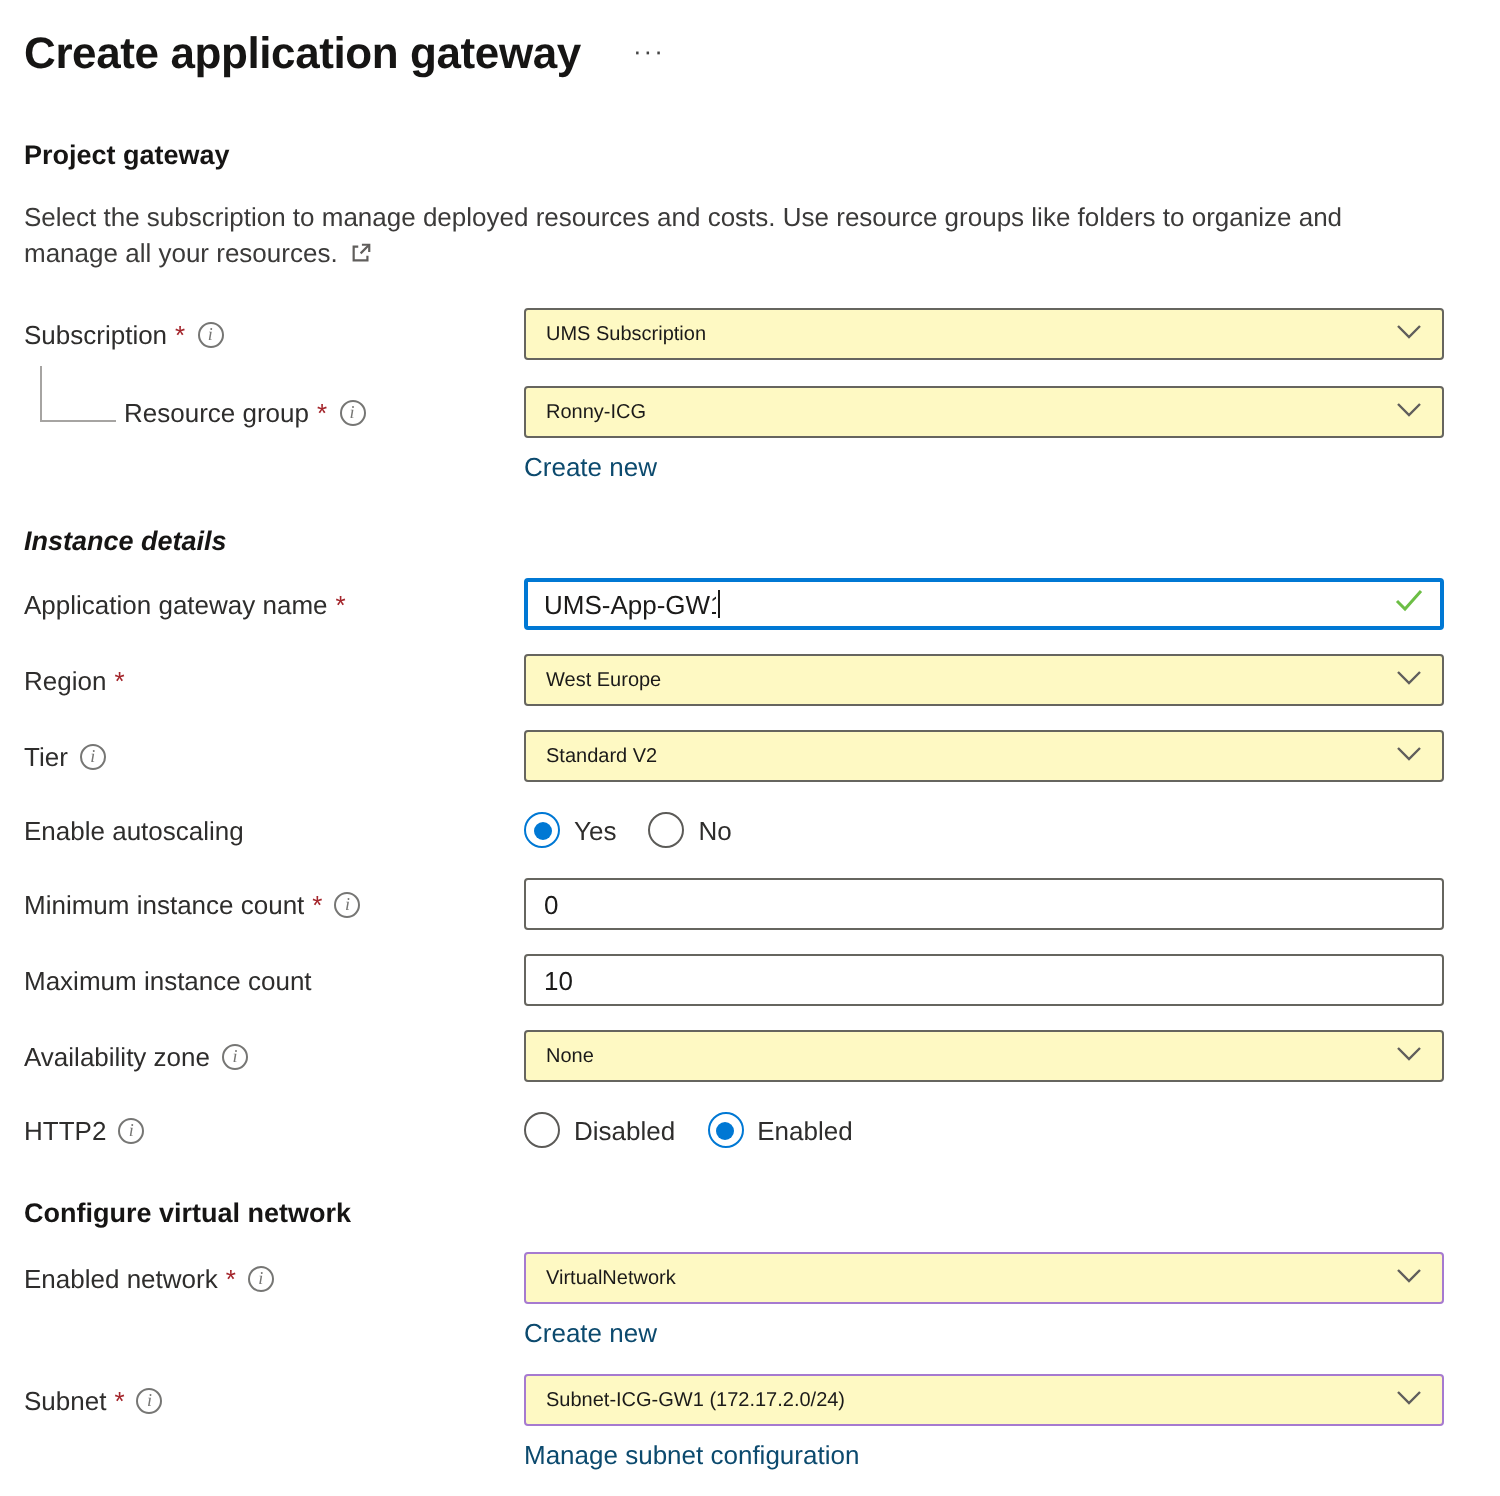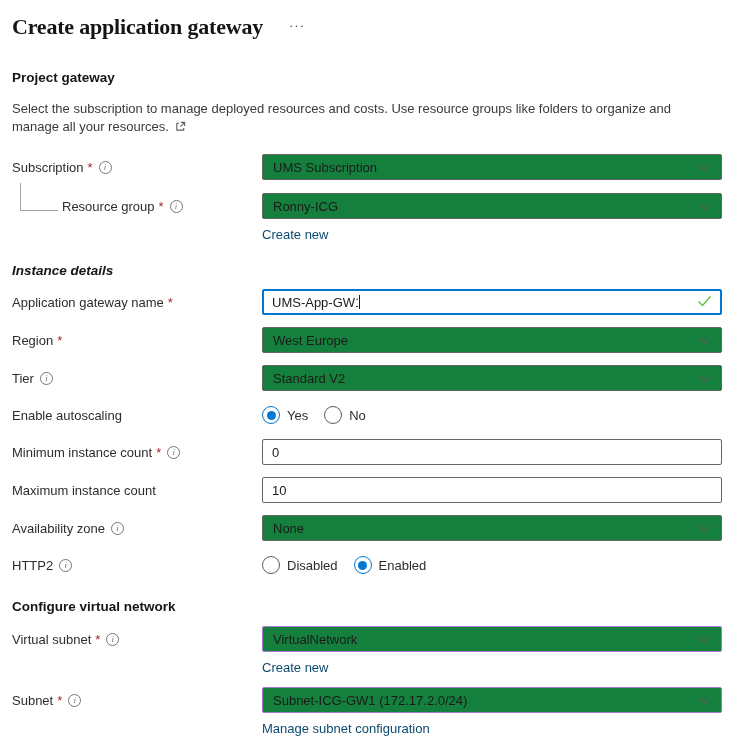--- a/index.html
+++ b/index.html
@@ -4,21 +4,21 @@
 <style>
   * { box-sizing: border-box; }
   html,body { margin:0; padding:0; }
   body {
     width:750px; height:748px; background:#ffffff; overflow:hidden;
     font-family:"Liberation Sans", sans-serif; color:#1b1a19;
   }
   .page { padding:14px 0 0 12px; width:738px; }
 
   
-  .title-row { display:flex; align-items:center; height:26px;font-family:Liberation Serif, serif; }
+  .title-row { display:flex; align-items:center; height:26px; }
   .page-title { font-size:22px; font-weight:700; color:#161514; letter-spacing:-0.2px; }
   .more-btn { margin-left:26px; margin-bottom:3px; font-size:13px; color:#444; letter-spacing:1px;
               cursor:pointer; line-height:1; }
 
   
   .section-heading { font-size:13.5px; font-weight:700; color:#161514; height:16px; line-height:16px; }
   .h-project { margin-top:30px; }
   .h-instance { margin-top:20px;font-style:italic; }
   .h-vnet { margin-top:22px; }
 
@@ -36,23 +36,23 @@
   .info-icon { width:13px; height:13px; min-width:13px; border:1px solid #767674; border-radius:50%;
                color:#767674; font-size:9px; line-height:11px; text-align:center; margin-left:6px;
                font-family:"Liberation Serif", serif; font-style:italic; }
 
   
   .connector { position:absolute; left:8px; top:-16px; width:38px; height:28px;
                border-left:1px solid #a6a4a2; border-bottom:1px solid #a6a4a2; }
   .indent-label { padding-left:50px; }
 
   
-  .dropdown { height:26px; border:1px solid #66655f; border-radius:2px; background:#15803d;
+  .dropdown { height:26px; border:1px solid #66655f; border-radius:2px; background:#fef9c3;
               display:flex; align-items:center; justify-content:space-between;
-              padding:0 10px; font-size:13px; color:#1b1a19; cursor:pointer; }
+              padding:0 10px; font-size:10px; color:#1b1a19; cursor:pointer; }
   .dropdown.changed { border-color:#a67ad0; }
   .text-input { width:100%; height:26px; border:1px solid #66655f; border-radius:2px;
                 padding:0 9px; font-size:13px; font-family:inherit; color:#1b1a19; background:#fff; }
   .focus-wrap { height:26px; border:2px solid #0078d4; border-radius:2px; background:#fff;
                 display:flex; align-items:center; padding:0 8px; }
   .focus-wrap input { border:none; outline:none; flex:1; font-size:13px; font-family:inherit;
                       color:#1b1a19; padding:0; background:transparent; }
   .caret { width:1px; height:14px; background:#1b1a19; margin-left:1px; }
 
   .link { color:#0c4a6e; font-size:13px; cursor:pointer; display:inline-block; height:16px; line-height:16px; }
@@ -246,21 +246,21 @@
           <span>Enabled</span>
         </span>
       </div>
     </div>
   </div>
 
   <div class="section-heading h-vnet">Configure virtual network</div>
 
   <div class="form-row mt11">
     <div class="label-col">
-      <span>Virtual subnet</span>
+      <span>Enabled network</span>
       <span class="asterisk">*</span>
       <span class="info-icon">i</span>
     </div>
     <div class="control-col">
       <div class="dropdown changed">
         <span>VirtualNetwork</span>
         <span><svg width="13" height="8" viewBox="0 0 13 8">
               <path d="M1 1 L6.5 6.5 L12 1" fill="none" stroke="#605e5c" stroke-width="1.2"></path>
             </svg></span>
       </div>

